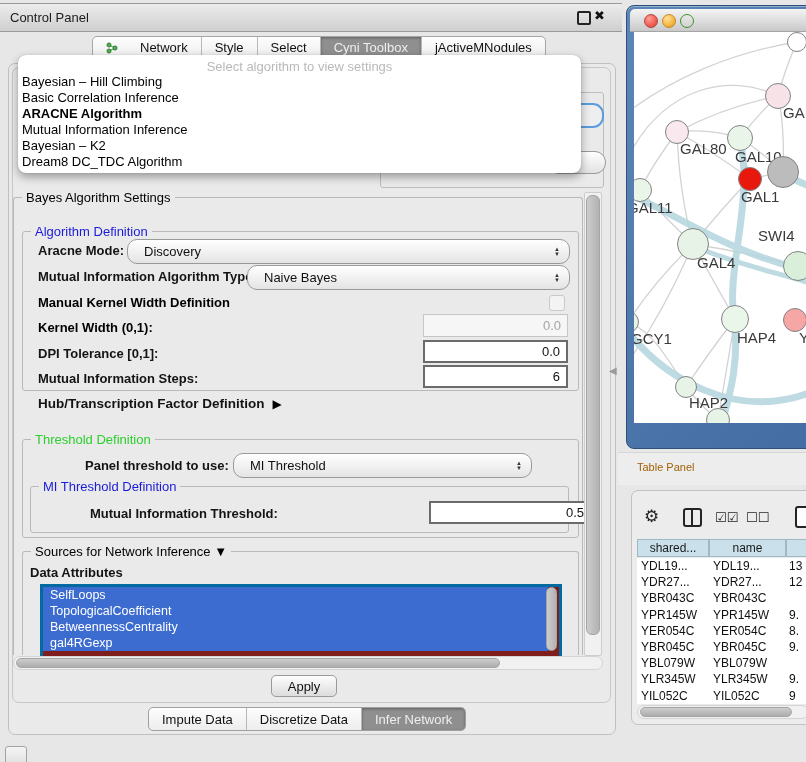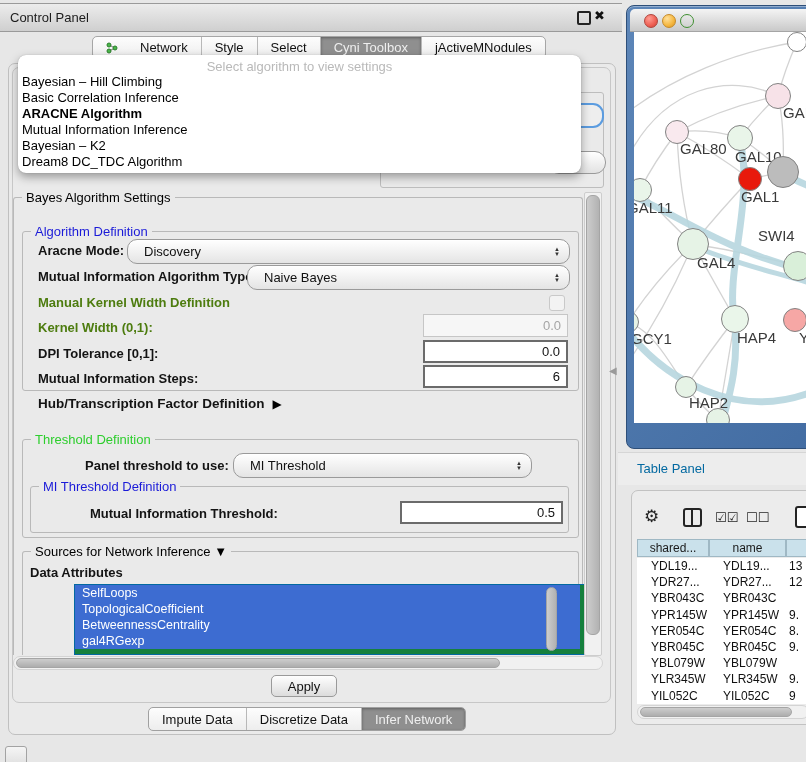--- a/index.html
+++ b/index.html
@@ -24,42 +24,42 @@
   .seg:last-child{border-right:none;}
   .seg.sel{background:#8f8f8f;color:#efefef;box-shadow:inset 0 1px 3px rgba(0,0,0,.35);}
 
   
   .group{position:absolute;border:1px solid #b9b9b9;border-radius:3px;}
   .noBottom{border-bottom:none;border-bottom-left-radius:0;border-bottom-right-radius:0;}
   .gtitle{position:absolute;top:-8px;left:8px;background:#eaeaea;padding:0 4px;font-size:13px;white-space:nowrap;}
   .blue{color:#1a1ad8;} .green{color:#2dce2d;}
 
   .lbl{position:absolute;font-size:13px;font-weight:bold;color:#141414;white-space:nowrap;}
-  .lbl.dis{color:#4d7c0f;}
+  .lbl.dis{color:#000000;}
 
   .combo{position:absolute;border:1px solid #9a9a9a;border-radius:10px;background:linear-gradient(#ffffff,#e4e4e4);
     box-shadow:inset 0 1px 0 #fff;display:flex;align-items:center;}
   .combo .val{padding-left:16px;font-size:13px;color:#111;}
   .combo .arrows{position:absolute;right:9px;top:50%;transform:translateY(-50%);display:flex;flex-direction:column;
     font-size:6px;line-height:5px;color:#333;}
 
   .numfield{position:absolute;background:#fff;border:2px solid #6b6b6b;font-size:13px;color:#111;
     text-align:right;display:flex;align-items:center;justify-content:flex-end;padding-right:6px;box-sizing:border-box;}
   .numfield.dis{border:1px solid #c6c6c6;background:#f6f6f6;color:#a5a5a5;}
 
   .checkbox{position:absolute;width:14px;height:14px;border:1px solid #c9c9c9;border-radius:3px;background:#f3f3f3;}
 
   
   .sbtrackV{position:absolute;background:#f1f1f1;border:1px solid #cdcdcd;border-radius:2px;}
   .sbthumb{position:absolute;background:linear-gradient(90deg,#cdcdcd,#b2b2b2);border-radius:6px;border:1px solid #a5a5a5;}
   .sbtrackH{position:absolute;background:#f1f1f1;border:1px solid #d4d4d4;border-radius:7px;}
   .sbthumbH{position:absolute;background:linear-gradient(#cdcdcd,#adadad);border-radius:5px;border:1px solid #a5a5a5;}
 
   
-  #attr-list{position:absolute;left:40px;top:584px;width:516px;height:69px;background:#15803d;border:1px solid #0369a1;overflow:hidden;margin-left:34px;}
+  #attr-list{position:absolute;left:40px;top:584px;width:516px;height:69px;background:#7f1d1d;border:3px solid #0369a1;overflow:hidden;}
   .attr-row{height:16px;line-height:16px;padding-left:7px;font-size:12.5px;color:#fff;background:#3d6cd1;width:498px;}
 
   
   #algo-popup{left:18px;top:55px;width:563px;height:118px;background:#fff;border-radius:8px;z-index:10;
     box-shadow:0 4px 10px rgba(0,0,0,.35),0 0 1px rgba(0,0,0,.3);}
   #popup-placeholder{position:absolute;top:4px;width:100%;text-align:center;font-size:13px;color:#b9b9b9;}
   #popup-list{position:absolute;left:4px;top:19px;display:flex;flex-direction:column;}
   .popup-item{font-size:13px;line-height:16px;color:#000;white-space:nowrap;}
   .popup-item.bold{font-weight:bold;}
   .stub{position:absolute;z-index:5;}
@@ -82,31 +82,31 @@
     border-radius:5px 5px 0 0;border-bottom:1px solid #a5a5a5;}
   .tl{position:absolute;top:5px;width:12px;height:12px;border-radius:50%;}
   #canvas{left:634px;top:32px;width:178px;height:391px;background:#fff;overflow:hidden;}
   .node{position:absolute;border-radius:50%;border:1px solid #828282;box-sizing:border-box;}
   .nlabel{position:absolute;font-size:15px;color:#3a3a3a;white-space:nowrap;}
 
   #splitter-arrow{left:609px;top:365px;font-size:10px;color:#9a9a9a;}
 
   
   #table-strip{left:618px;top:452px;width:190px;height:32px;background:#ededed;border-top:1px solid #d6d6d6;}
-  #table-title{left:637px;top:461px;font-size:13px;color:#0369a1;}
+  #table-title{left:637px;top:461px;font-size:11px;color:#a16207;}
   #table-container{left:631px;top:490px;width:181px;height:233px;background:#ececec;border:1px solid #c2c2c2;border-radius:7px;}
   .toolbar-glyph{position:absolute;color:#242424;}
   #col-icon{left:683px;top:508px;width:15px;height:15px;border:2px solid #242424;border-radius:3px;}
   #col-icon:after{content:"";position:absolute;left:6px;top:0;width:2px;height:15px;background:#242424;}
   #cut-icon{left:795px;top:506px;width:16px;height:18px;border:2px solid #242424;border-radius:3px;background:#fff;}
   .hcell{position:absolute;top:539px;height:18px;background:#cae1eb;border:1px solid #9fb8c4;box-sizing:border-box;
     font-size:12px;color:#1a1a1a;text-align:center;line-height:17px;}
   #table-body{position:absolute;left:637px;top:558px;width:175px;height:146px;background:#fff;overflow:hidden;}
   .trow{display:grid;grid-template-columns:72px 77px 26px;height:16.2px;align-items:center;font-size:12px;color:#101010;}
-  .trow .c{padding-left:14px;white-space:nowrap;overflow:hidden;}
+  .trow .c{padding-left:4px;white-space:nowrap;overflow:hidden;}
   .trow .num{text-align:left;padding-left:3px;}
 </style>
 </head>
 <body>
 
 <div id="screen">
 
   <div class="abs" id="titlebar">
     <span class="title">Control Panel</span>
     <span id="float-icon"></span>
@@ -207,21 +207,21 @@
     <span class="val">MI Threshold</span>
     <span class="arrows">
         <span>▲</span>
         <span>▼</span>
       </span>
   </div>
   <div class="group" style="left:30px;top:486px;width:537px;height:45px;">
     <span class="gtitle blue">MI Threshold Definition</span>
   </div>
   <span class="lbl" style="left:46px;top:506px;padding-left:44px;">Mutual Information Threshold:</span>
-  <div class="numfield" style="left:400px;top:501px;width:163px;height:23px;">
+  <div class="numfield" style="left:429px;top:501px;width:163px;height:23px;">
     <span>0.5</span>
   </div>
 
   <div class="group noBottom" style="left:22px;top:551px;width:555px;height:103px;">
     <span class="gtitle"><span>Sources for Network Inference</span> <span>▼</span></span>
   </div>
   <span class="lbl" style="left:30px;top:565px;">Data Attributes</span>
   <div id="attr-list">
       <div class="attr-row">SelfLoops</div>
       <div class="attr-row">TopologicalCoefficient</div>

